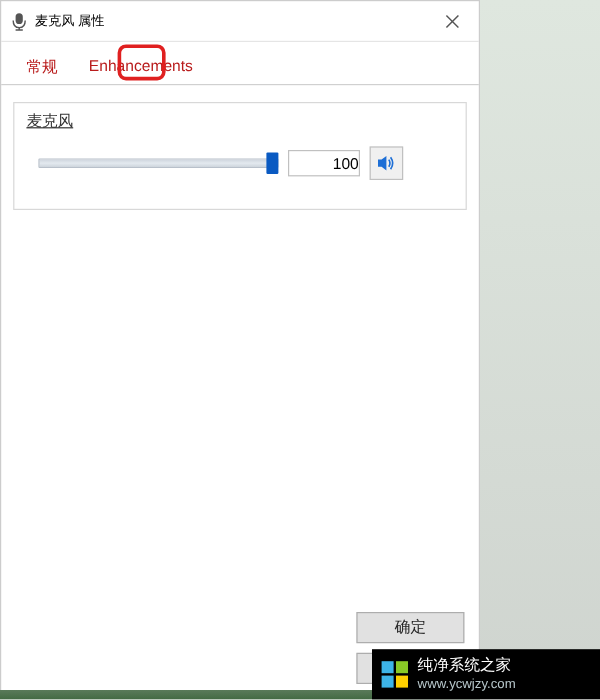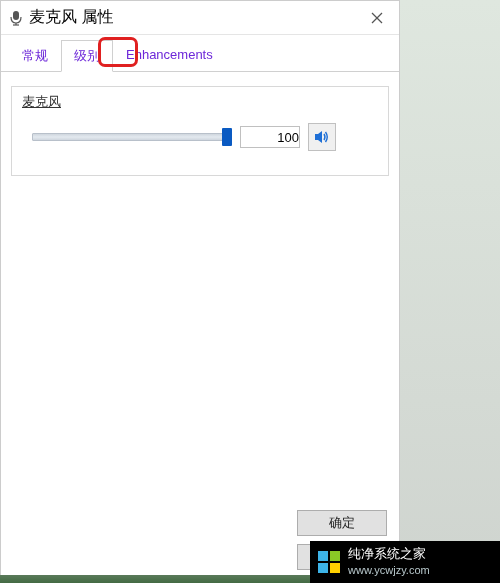--- a/index.html
+++ b/index.html
@@ -30,21 +30,21 @@
       padding-left: 8px;
       border-bottom: 1px solid #e5e5e5;
     }
     .titlebar-icon {
       width: 14px;
       height: 16px;
       margin-right: 6px;
       display: inline-block;
     }
     .titlebar-title {
-      font-size: 16px;
+      font-size: 11px;
       color: #000;
     }
     .close-btn {
       margin-left: auto;
       width: 44px;
       height: 32px;
       display: flex;
       align-items: center;
       justify-content: center;
       font-size: 16px;
@@ -54,21 +54,21 @@
     }
     .tabs {
       display: flex;
       padding: 4px 8px 0 8px;
       border-bottom: 1px solid #d0d0d0;
       gap: 0;
     }
     .tab {
       padding: 6px 12px;
       font-size: 13px;
-      color: #6d28d9;
+      color: #b91c1c;
       cursor: pointer;
       border: 1px solid transparent;
       border-bottom: none;
       position: relative;
       top: 1px;
       white-space: nowrap;
     }
     .tab.active {
       border: 1px solid #d0d0d0;
       border-bottom: 1px solid #fff;
@@ -236,21 +236,20 @@
     <div class="close-btn">
       <svg width="12" height="12" viewBox="0 0 12 12">
         <line x1="1" y1="1" x2="11" y2="11" stroke="currentColor" stroke-width="1.2"></line>
         <line x1="11" y1="1" x2="1" y2="11" stroke="currentColor" stroke-width="1.2"></line>
       </svg>
     </div>
   </div>
 
   <div class="tabs">
     <div class="tab">常规</div>
-    <div class="tab active">级别</div>
     <div class="tab">Enhancements</div>
   </div>
 
   <div class="tab-highlight"></div>
 
   <div class="content-group">
     <div class="group-label">麦克风</div>
     <div class="slider-row">
       <div class="slider-track">
         <div class="slider-bar"></div>

